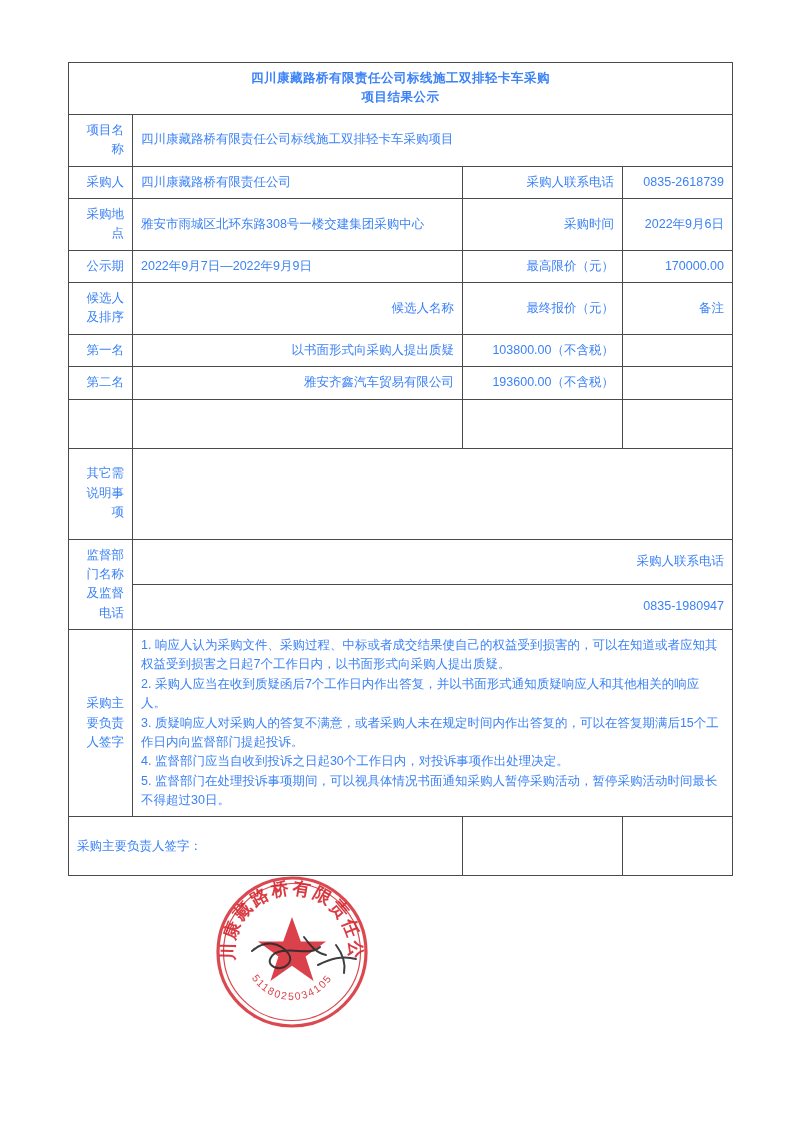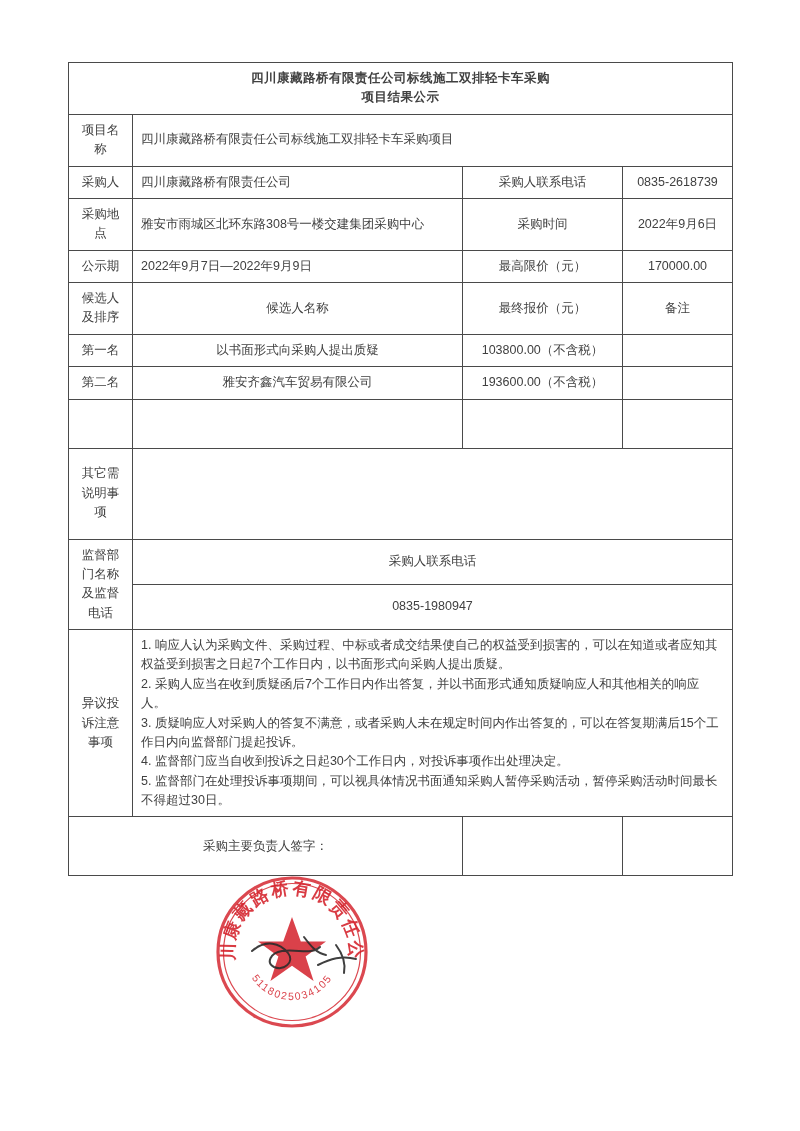--- a/index.html
+++ b/index.html
@@ -29,60 +29,60 @@
     width: 664px;
     border-collapse: collapse;
     table-layout: fixed;
   }
   .doc-table td {
     border: 1px solid #4a4a4a;
     padding: 6px 8px;
     font-size: 12.5px;
     line-height: 1.55;
     vertical-align: middle;
-    color: #404040;
+    color: #3b82f6;
   }
   .title-cell {
     text-align: center;
     font-size: 19.5px;
     font-weight: bold;
     line-height: 1.6;
     padding: 18px 10px 20px 10px;
     letter-spacing: 0.5px;
   }
   .label-cell {
-    text-align: center;
+    text-align: right;
     padding-left: 6px;
     white-space: pre-line;
     font-size: 12.5px;
     font-family: Liberation Serif, serif;
   }
   .center {
-    text-align: center;
+    text-align: right;
     margin-top: 32px;
   }
   .left {
     text-align: left;
   }
   .notes-cell {
     font-size: 12.3px;
     line-height: 1.85;
     text-align: left;
     padding: 10px 12px 10px 10px;
   }
   .notes-cell p {
     margin: 0;
     text-indent: 0;
   }
   .tall-empty {
     height: 78px;
   }
   .sign-cell {
     height: 46px;
-    text-align: center;
+    text-align: left;
     padding-left: 6px;
   }
   
   .seal {
     position: absolute;
     left: 213px;
     top: 873px;
     width: 158px;
     height: 158px;
     pointer-events: none;
@@ -180,21 +180,21 @@
 
       <tr>
         <td class="label-cell" rowspan="2" style="height:70px">监督部门名称及监督电话</td>
         <td class="center" colspan="3">采购人联系电话</td>
       </tr>
       <tr>
         <td class="center" colspan="3">0835-1980947</td>
       </tr>
 
       <tr>
-        <td class="label-cell">异议投诉注意事项</td>
+        <td class="label-cell">采购主要负责人签字</td>
         <td class="notes-cell" colspan="3">
           <p>1. 响应人认为采购文件、采购过程、中标或者成交结果使自己的权益受到损害的，可以在知道或者应知其权益受到损害之日起7个工作日内，以书面形式向采购人提出质疑。</p>
           <p>2. 采购人应当在收到质疑函后7个工作日内作出答复，并以书面形式通知质疑响应人和其他相关的响应人。</p>
           <p>3. 质疑响应人对采购人的答复不满意，或者采购人未在规定时间内作出答复的，可以在答复期满后15个工作日内向监督部门提起投诉。</p>
           <p>4. 监督部门应当自收到投诉之日起30个工作日内，对投诉事项作出处理决定。</p>
           <p>5. 监督部门在处理投诉事项期间，可以视具体情况书面通知采购人暂停采购活动，暂停采购活动时间最长不得超过30日。</p>
         </td>
       </tr>
 
       <tr>

